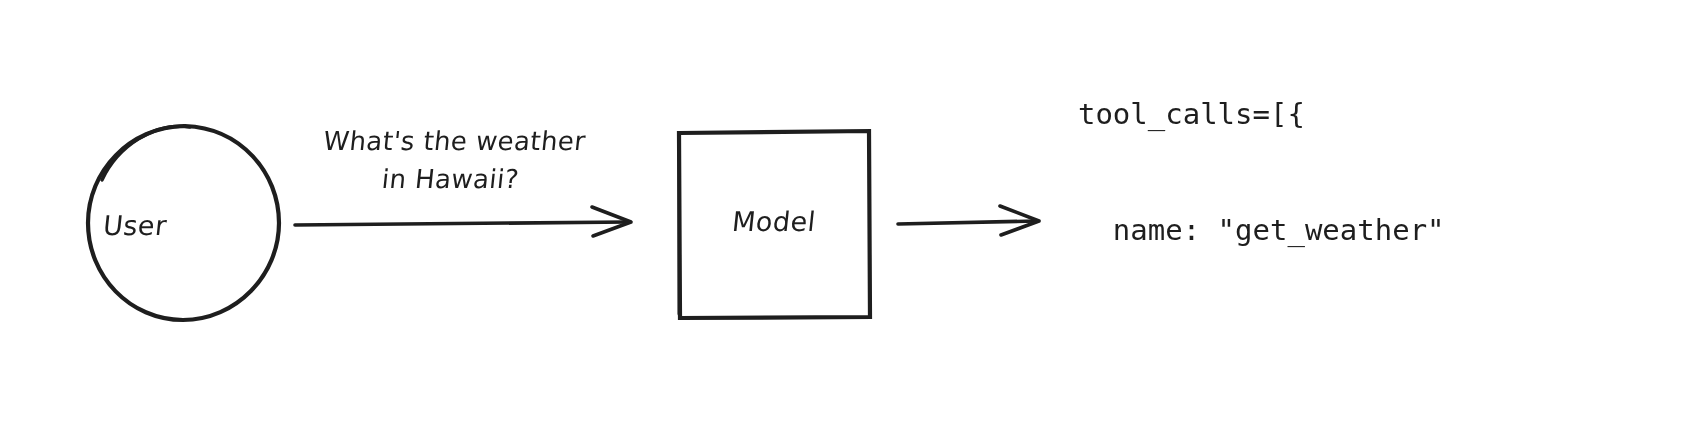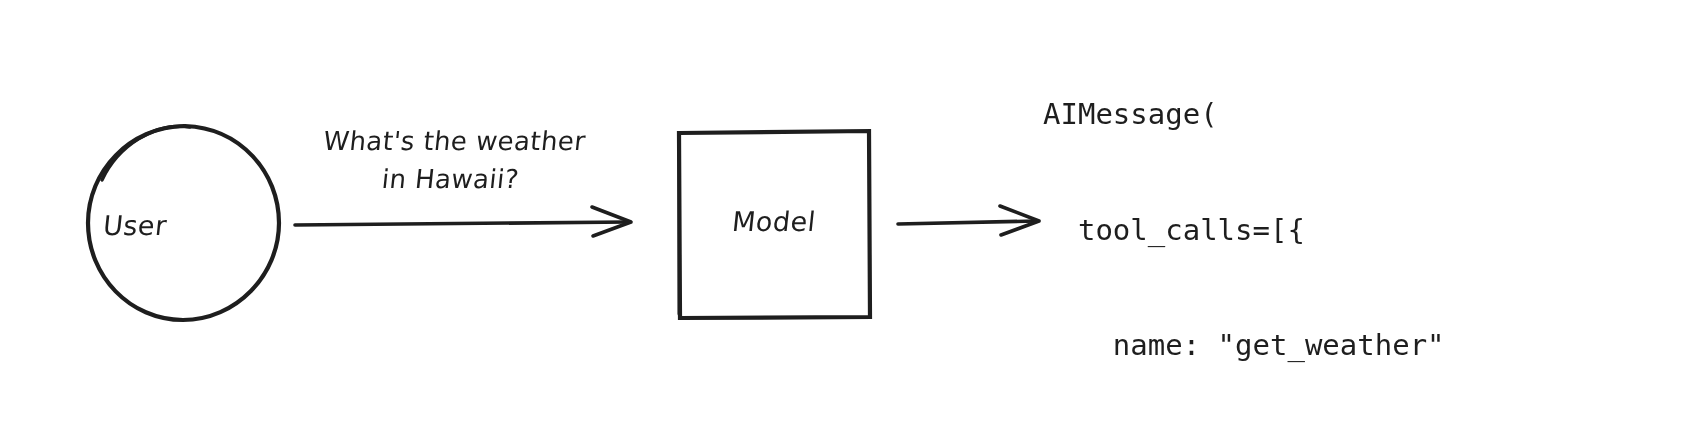--- a/index.html
+++ b/index.html
@@ -109,21 +109,20 @@
 <div class="node-label" id="user-label">User</div>
 
 <div class="node-label" id="model-label">Model</div>
 
 <div id="edge-label">
   <span class="l1">What's the weather</span>
   <span class="l2">in Hawaii?</span>
 </div>
 
 <div id="code-block">
-  <span class="code-line">AIMessage(</span>
   <span class="code-line">  tool_calls=[{</span>
   <span class="code-line">    name: "get_weather"</span>
   
   
   
   
   
   
   
 </div>

